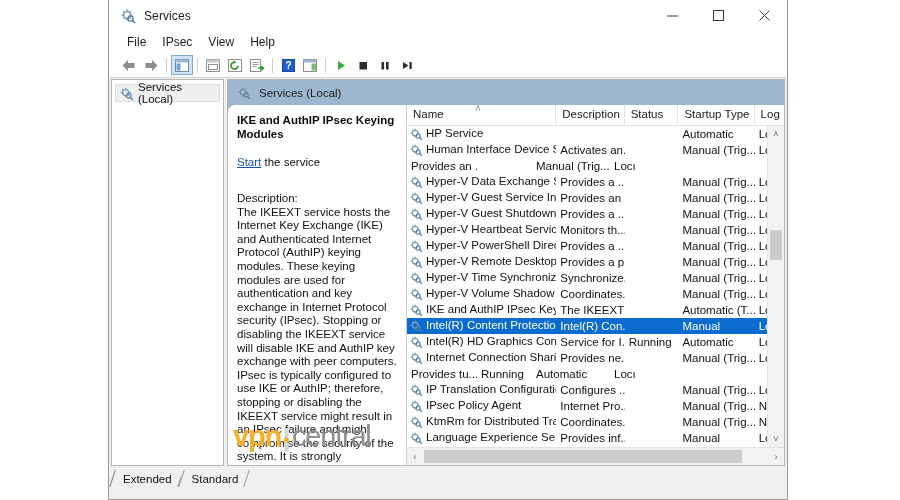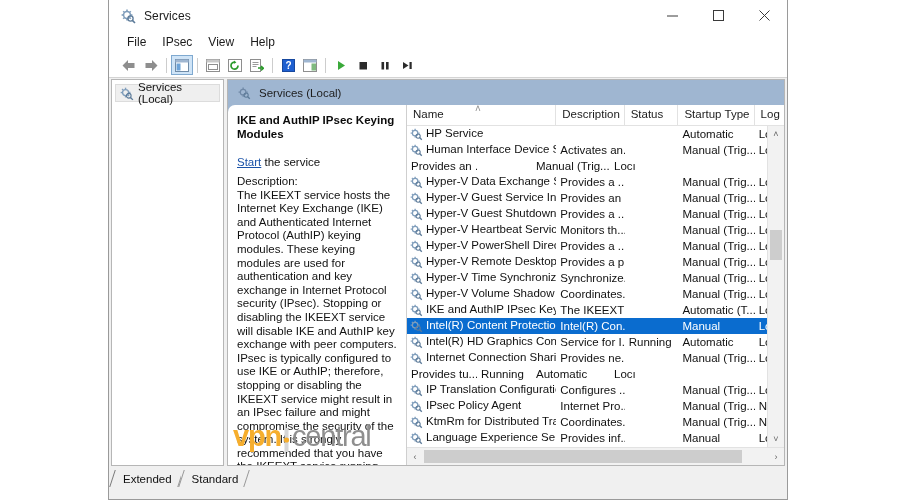--- a/index.html
+++ b/index.html
@@ -58,21 +58,21 @@
 
   .pane-split{flex:1 1 auto;display:flex;min-height:0;background:#9fb6d1;}
 
   
   .detail{width:178px;background:#fff;flex:0 0 auto;position:relative;overflow:hidden;
           border-top-left-radius:7px;}
   .detail-inner{padding:8px 9px 0 9px;}
   .detail-title{font-size:11.5px;font-weight:bold;color:#0b0b0b;line-height:14px;}
   .detail-start{margin-top:15px;font-size:11.5px;color:#111;}
   .detail-start a{color:#1a52a8;text-decoration:underline;}
-  .detail-desc-h{margin-top:7px;font-size:11.5px;color:#111;line-height:13.6px;}
+  .detail-desc-h{margin-top:24px;font-size:11.5px;color:#111;line-height:13.6px;}
   .detail-desc{font-size:11.5px;color:#111;line-height:13.6px;}
 
   
   .wm{position:absolute;left:5px;bottom:12px;display:flex;align-items:center;
       font-size:29px;letter-spacing:-1.2px;font-weight:bold;}
   .wm-vpn{color:#f6ae2d;}
   .wm-central{color:#8f8f8f;font-weight:normal;text-align:center;}
   .wm-dot{width:9px;height:22px;margin:0 1px;position:relative;}
 
   

